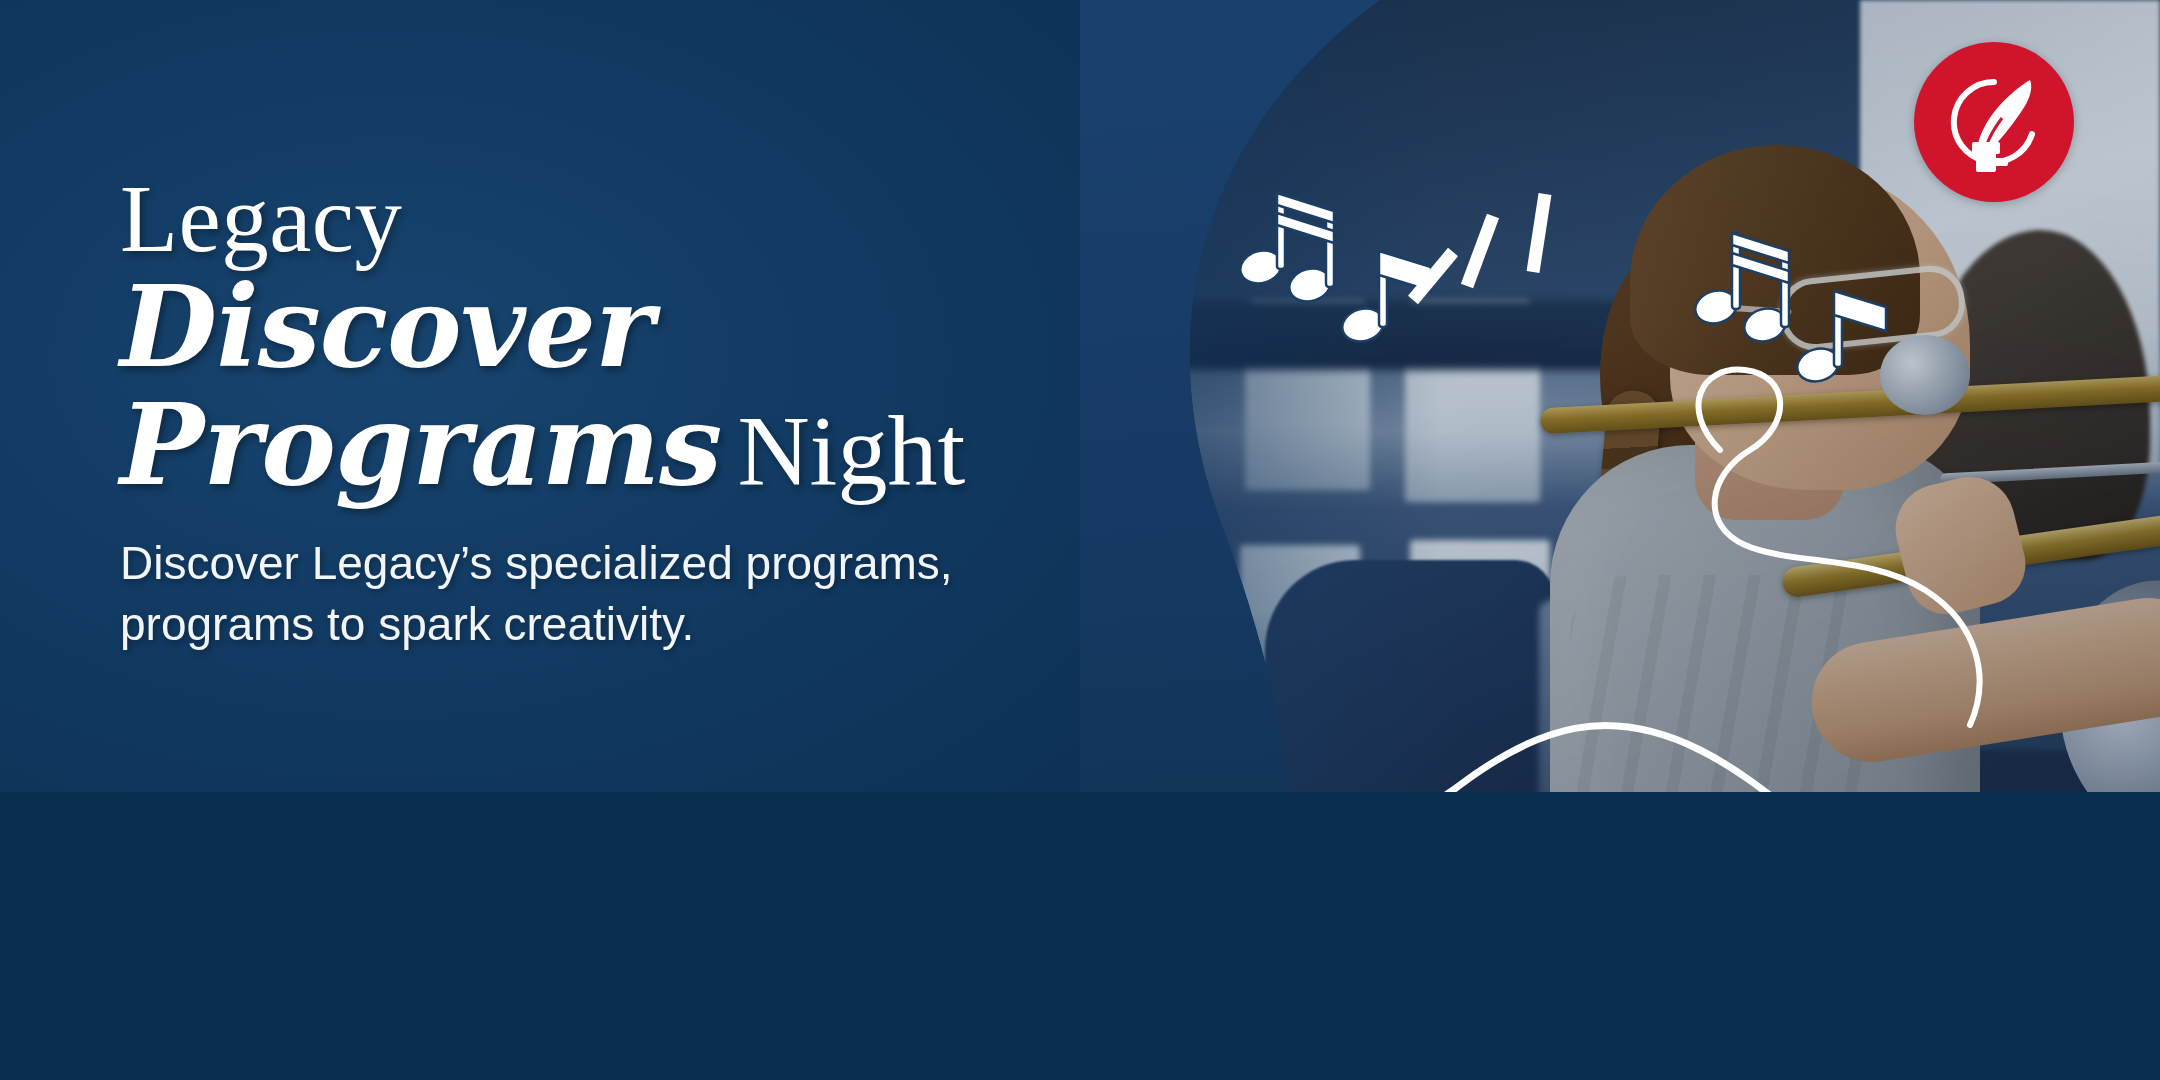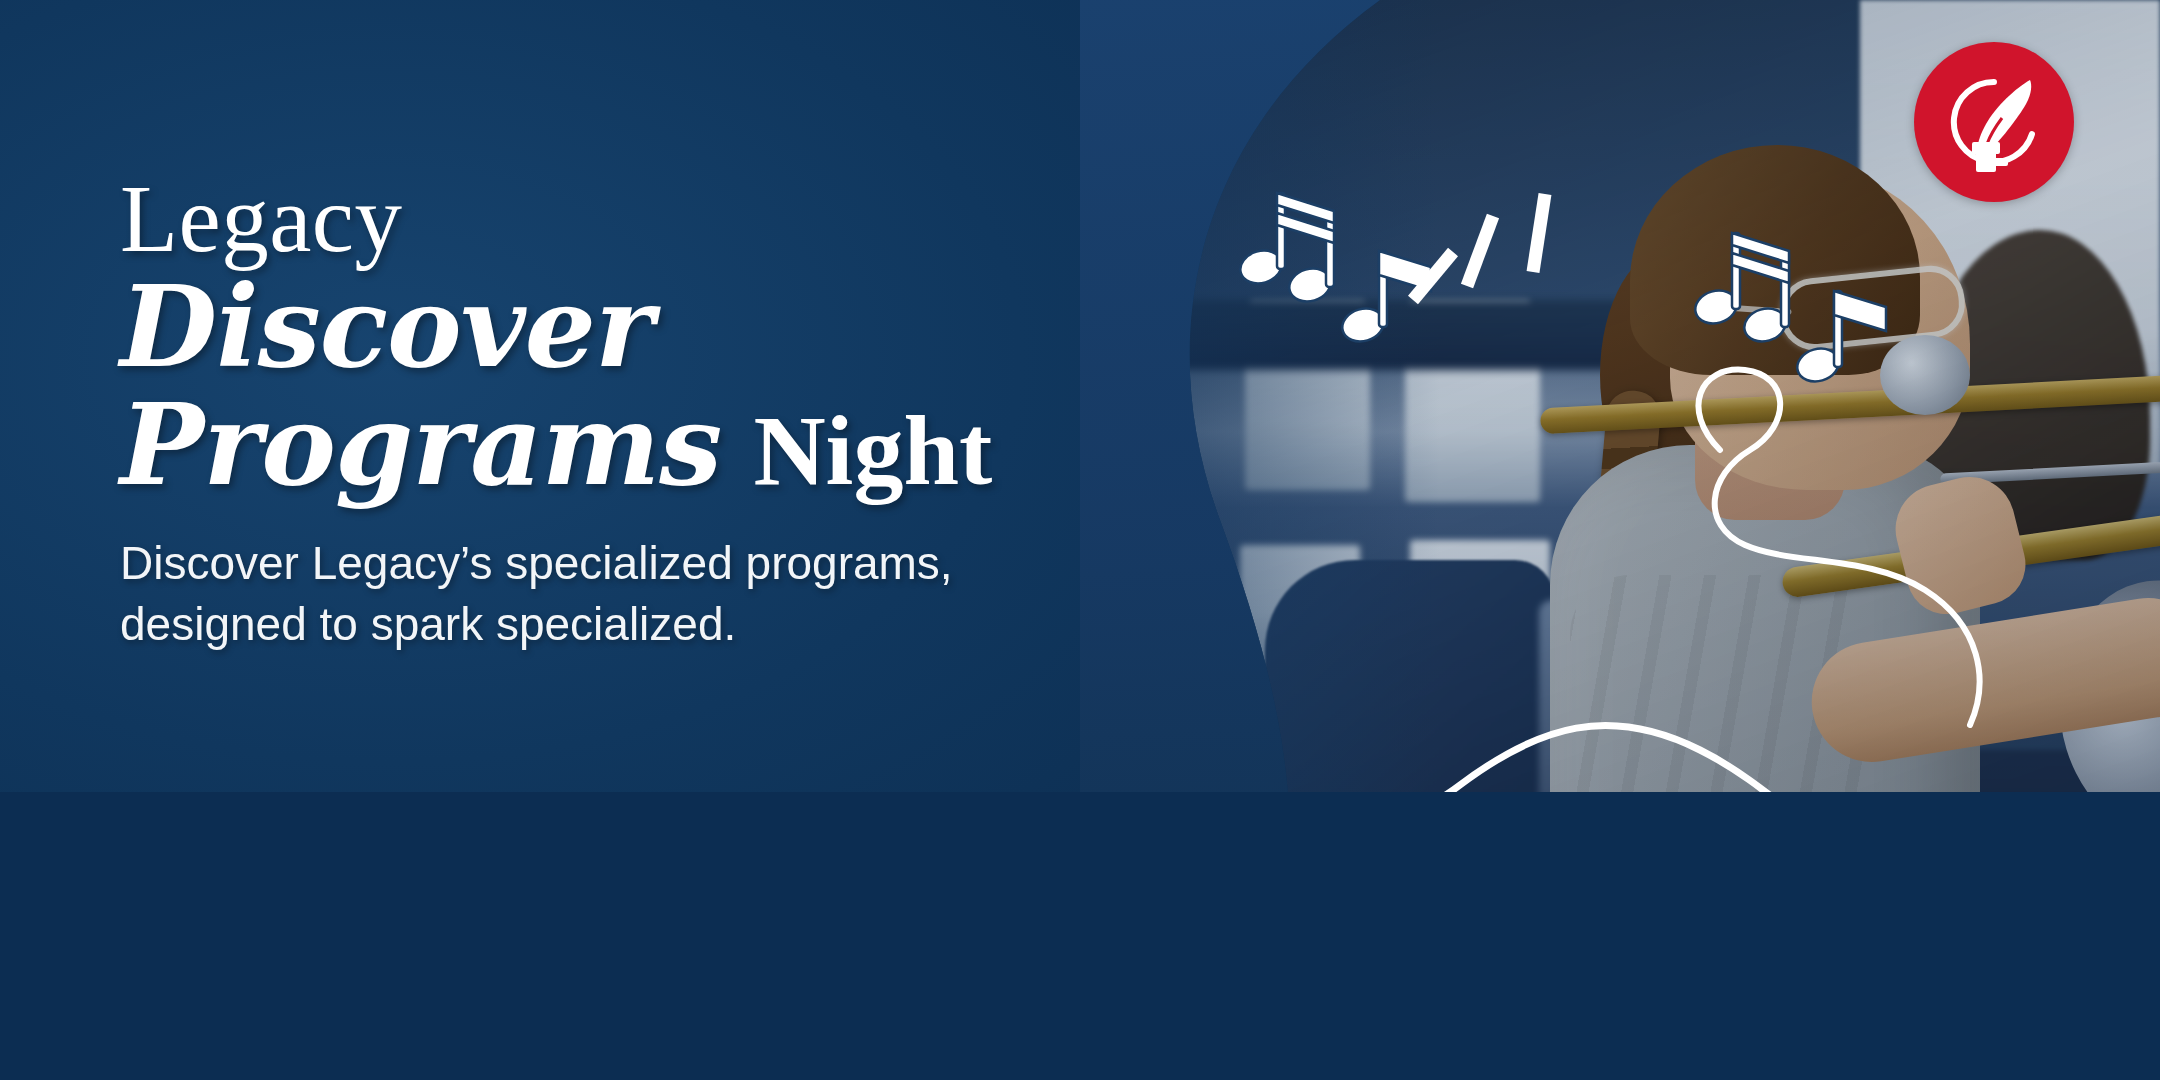--- a/index.html
+++ b/index.html
@@ -242,22 +242,22 @@
     font-family:"DejaVu Serif", serif;
   }
   #line-programs {
     font-weight:bold; font-style:italic; font-size:112px;
     letter-spacing:-1px; margin-bottom:6px;
   }
   #line-spotlight-wrap { font-size:112px; white-space:nowrap; }
   #word-spotlight { font-weight:bold; font-style:italic; letter-spacing:-1px; }
   #word-night {
     font-family:"Liberation Serif", serif;
-    font-weight:700; font-style:normal; font-size:100px; letter-spacing:0;
-    margin-left:32px;
+    font-weight:400; font-style:normal; font-size:100px; letter-spacing:0;
+    margin-left:16px;
   }
   #subtitle {
     margin-top:32px;
     font-family:"Liberation Sans", sans-serif;
     font-size:46px; line-height:1.32; color:#f2f5f8;
     text-shadow:2px 3px 6px rgba(0,0,0,.35);
     max-width:1010px;
   }
 </style>
 </head>
@@ -368,17 +368,17 @@
   </div>
 
   <div id="copy">
     <div class="h-line" id="line-legacy">Legacy</div>
     <div class="h-line" id="line-programs">Discover</div>
     <div class="h-line" id="line-spotlight-wrap">
       <span id="word-spotlight">Programs</span><span id="word-night">Night</span>
     </div>
     <div id="subtitle">
       <div>Discover Legacy’s specialized programs,</div>
-      <div>designed to spark specialized.</div>
+      <div>programs to spark creativity.</div>
     </div>
   </div>
 
 </div>
 
 </body></html>

